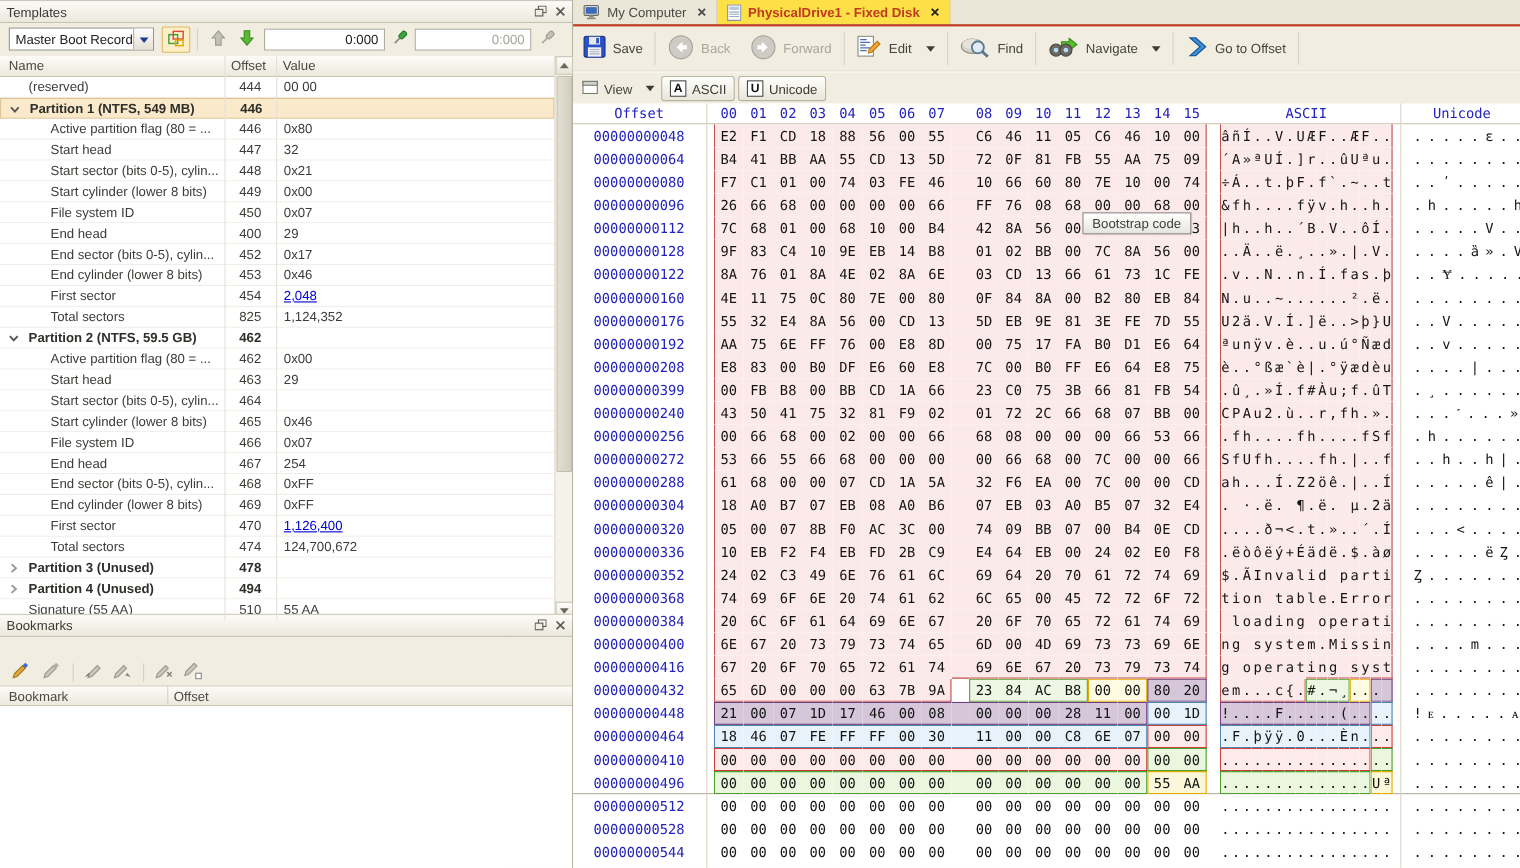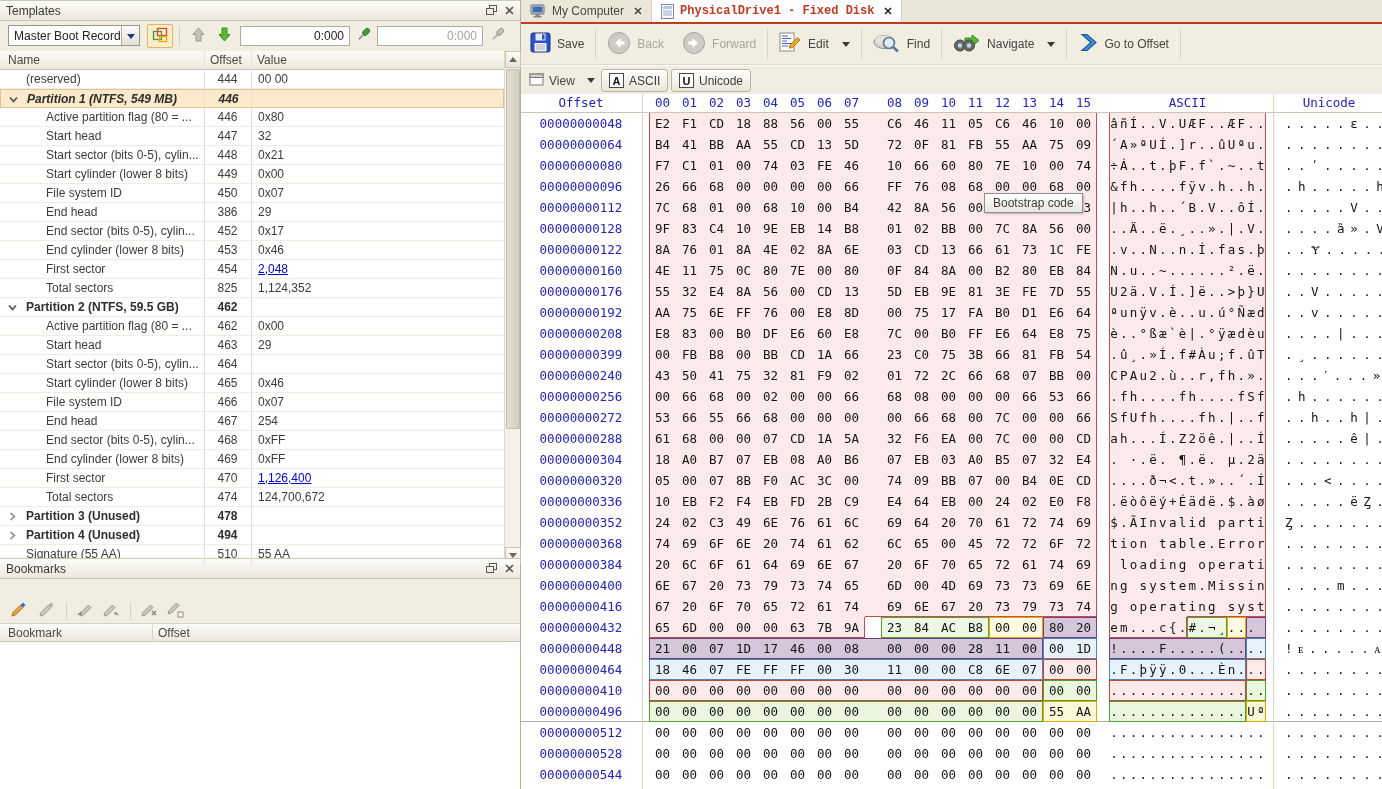--- a/index.html
+++ b/index.html
@@ -38,21 +38,21 @@
   .gh-name { left:8px; }
   .gh-offset { left:210px; }
   .gh-value { left:257px; }
   #tmpl-rows { position:absolute; left:0; top:19px; width:504px; height:494px; }
   .colline { position:absolute; top:0; width:1px; height:513px; background:#e4e1d6; z-index:3; pointer-events:none; }
   .cl1 { left:204px; } .cl2 { left:251px; }
   .trow { position:relative; width:504px; height:19px; border-bottom:1px solid #efede6; background:#fff; }
   .trow .c-name { position:absolute; left:0; top:0; width:204px; height:18px; line-height:18px; white-space:nowrap; overflow:hidden; }
   .trow .c-offset { position:absolute; left:204px; top:0; width:47px; height:18px; line-height:18px; text-align:center; }
   .trow .c-value { position:absolute; left:251px; top:0; width:253px; height:18px; line-height:18px; padding-left:7px; white-space:nowrap; overflow:hidden; }
-  .trow.sel { background:#fae9cb; border:1px solid #e0c493;font-style:italic; }
+  .trow.sel { background:#fae9cb; border:1px solid #e0c493; }
   .trow.sel .c-name, .trow.sel .c-offset { color:#b08a3a; font-weight:bold; }
   .trow.bold .c-name, .trow.bold .c-offset { font-weight:bold; color:#2e2e2a; }
   .trow .chev { position:absolute; left:7px; top:4px; }
   .trow a.val-link { color:#0000d4; text-decoration:underline; }
   .tmpl-scroll { position:absolute; left:504px; top:0; width:16px; height:513px; background:#f4f2ea; border-left:1px solid #ddd9cb; }
   .sc-btn { position:absolute; left:0; width:16px; height:17px; background:linear-gradient(#fdfdfb,#e7e4d8); border:1px solid #c9c5b5; display:flex; align-items:center; justify-content:center; }
   .sc-up { top:0; } .sc-dn { bottom:0; }
   .sc-thumb { position:absolute; left:1px; top:18px; width:14px; height:360px; background:linear-gradient(90deg,#e2dfd2,#d3cfc0); border:1px solid #c2beae; border-radius:1px; }
   .tri-up { width:0; height:0; border-left:4px solid transparent; border-right:4px solid transparent; border-bottom:5px solid #6a675c; }
   .tri-dn { width:0; height:0; border-left:4px solid transparent; border-right:4px solid transparent; border-top:5px solid #6a675c; }
@@ -68,21 +68,21 @@
   .bm-colline { position:absolute; left:152px; top:623px; width:1px; height:19px; background:#d8d4c6; z-index:2; }
   .bm-list { position:absolute; left:0; top:642px; width:520px; height:147px; background:#fff; }
 
   
   .right { position:absolute; left:521px; top:0; width:861px; height:789px; background:#f1eee1; }
   .tabbar { position:absolute; left:0; top:0; width:861px; height:22px; background:#eae6d8; display:flex; }
   .redline { position:absolute; left:0; top:22px; width:861px; height:2px; background:#c03a20; z-index:1; }
   .tab { height:22px; display:flex; align-items:center; gap:6px; padding:0 9px; color:#4a4a44; background:#eae6d8; border-right:1px solid #d4d0c2; }
   .tab svg { display:block; }
   .tab .tabx { margin-left:4px; }
-  .tab.active { background:#ffffff; color:#c03a20; font-weight:bold;font-family:Liberation Mono, monospace; }
+  .tab.active { background:#fde047; color:#c03a20; font-weight:bold; }
 
   .toolbar { position:absolute; left:0; top:24px; width:861px; height:41px; background:#f1eee1; border-bottom:1px solid #ddd9ca; display:flex; align-items:center; }
   .tbtn { display:flex; align-items:center; gap:6px; padding:0 9px; height:40px; color:#44443e; }
   .tbtn.disabled { color:#a9a69a; }
   .tsep { width:1px; height:30px; background:#d8d4c4; margin:0 2px; }
   .ddarrow { width:0; height:0; border-left:4px solid transparent; border-right:4px solid transparent; border-top:5px solid #3c3c36; margin-left:7px; }
 
   .viewbar { position:absolute; left:0; top:65px; width:861px; height:29px; background:#f1eee1; border-top:1px solid #fbfaf4; }
   .vbtn { position:absolute; left:8px; top:4px; height:21px; display:flex; align-items:center; gap:5px; color:#44443e; }
   .tglbtn { position:absolute; top:3px; height:23px; background:linear-gradient(#fefefc,#e9e6d9); border:1px solid #b8b4a2; border-radius:3px;
@@ -224,21 +224,21 @@
             <span class="c-offset">449</span>
             <span class="c-value">0x00</span>
           </div>
           <div class="trow">
             <span class="c-name" style="padding-left:46px">File system ID</span>
             <span class="c-offset">450</span>
             <span class="c-value">0x07</span>
           </div>
           <div class="trow">
             <span class="c-name" style="padding-left:46px">End head</span>
-            <span class="c-offset">386</span>
+            <span class="c-offset">400</span>
             <span class="c-value">29</span>
           </div>
           <div class="trow">
             <span class="c-name" style="padding-left:46px">End sector (bits 0-5), cylin...</span>
             <span class="c-offset">452</span>
             <span class="c-value">0x17</span>
           </div>
           <div class="trow">
             <span class="c-name" style="padding-left:46px">End cylinder (lower 8 bits)</span>
             <span class="c-offset">453</span>

